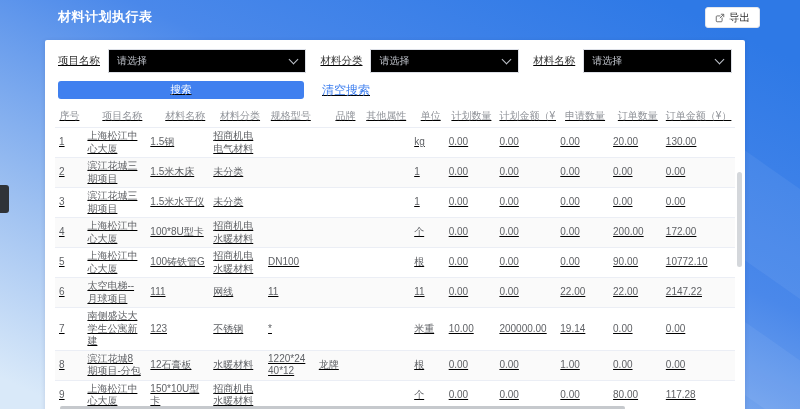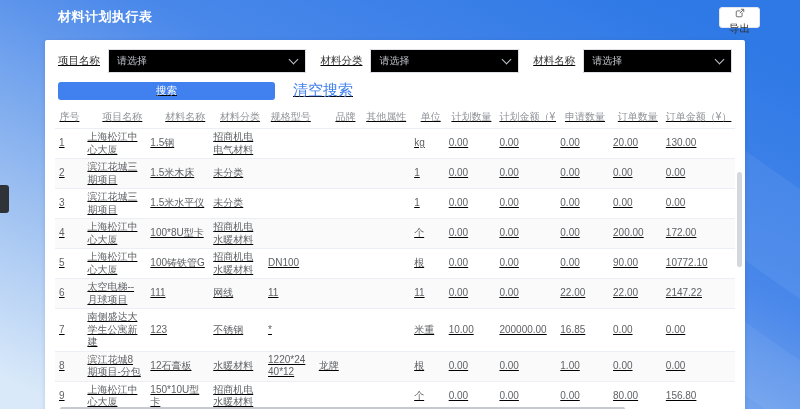--- a/index.html
+++ b/index.html
@@ -6,41 +6,41 @@
   body{font-family:"Liberation Sans","DejaVu Sans",sans-serif;}
   .stage{position:relative;width:800px;height:409px;overflow:hidden;
     background:linear-gradient(205deg,#2e79e6 8%,#4a88ea 40%,#9dc0f1 72%,#d9e9f9 96%);}
   .deco{position:absolute;background:rgba(255,255,255,.06);transform:rotate(35deg);}
   .deco1{width:260px;height:90px;right:-60px;top:150px;}
   .deco2{width:300px;height:60px;right:-40px;top:290px;}
 
   
   .page-title{position:absolute;left:58px;top:8px;color:#fff;font-size:13px;font-weight:bold;letter-spacing:.5px;}
   .export-btn{position:absolute;right:40px;top:7px;height:19px;background:#fff;border:1px solid #e3e6ec;
-    border-radius:3px;display:flex;align-items:center;gap:4px;padding:0 9px;font-size:10.5px;color:#333;cursor:pointer;flex-direction:column;}
+    border-radius:3px;display:flex;align-items:center;gap:4px;padding:0 9px;font-size:10.5px;color:#333;cursor:pointer;}
 
   
   .card{position:absolute;left:45px;top:40px;width:700px;height:375px;background:#fff;border-radius:2px;
     box-shadow:0 1px 4px rgba(20,50,100,.15);text-decoration:underline;}
 
   
   .filters{display:flex;align-items:center;gap:14px;padding:9px 13px 0 13px;}
   .fgroup{display:flex;align-items:center;gap:8px;flex:1;min-width:0;}
   .fgroup.wide{flex:1.25;}
   .flabel{font-size:10.5px;color:#333;white-space:nowrap;}
   .select{flex:1;height:22px;border:1px solid #dcdfe6;border-radius:1px;background:#000000;display:flex;
     align-items:center;justify-content:space-between;padding:0 8px;cursor:pointer;min-width:0;}
   .placeholder{font-size:10px;color:#c0c4cc;overflow:hidden;white-space:nowrap;}
   .caret{width:6px;height:6px;border-right:1px solid #c0c4cc;border-bottom:1px solid #c0c4cc;
     transform:rotate(45deg);margin-top:-3px;flex:0 0 auto;}
 
   .actions{display:flex;align-items:center;padding:8px 13px 6px 13px;gap:18px;}
-  .search-btn{width:217px;height:18px;background:#4080ef;color:#fff;border:none;border-radius:3px;
+  .search-btn{width:246px;height:18px;background:#4080ef;color:#fff;border:none;border-radius:3px;
     font-size:10.5px;cursor:pointer;font-family:inherit;}
-  .clear-link{font-size:15px;color:#4080ef;cursor:pointer;}
+  .clear-link{font-size:12px;color:#4080ef;cursor:pointer;}
 
   
   .table-wrap{position:relative;padding:0 10px;}
   table{width:100%;border-collapse:collapse;table-layout:fixed;}
   th{font-size:10px;color:#909399;font-weight:normal;text-align:right;padding:4px 4px;height:14px;
     border-bottom:1px solid #ebeef5;overflow:hidden;white-space:nowrap;}
   td{font-size:10px;color:#606266;padding:2px 4px;height:25px;border-bottom:1px solid #ebeef5;
     word-break:break-all;white-space:pre-line;line-height:1.25;vertical-align:middle;overflow:hidden;}
   tr.stripe td{background:#fafafa;}
 
@@ -241,21 +241,21 @@
               <td>7</td>
               <td>南侧盛达大学生公寓新建</td>
               <td>123</td>
               <td>不锈钢</td>
               <td>*</td>
               <td></td>
               <td></td>
               <td>米重</td>
               <td>10.00</td>
               <td>200000.00</td>
-              <td>16.85</td>
+              <td>19.14</td>
               <td>0.00</td>
               <td>0.00</td>
             </tr>
             <tr class="stripe">
               <td>8</td>
               <td>滨江花城8期项目-分包</td>
               <td>12石膏板</td>
               <td>水暖材料</td>
               <td>1220*2440*12</td>
               <td>龙牌</td>
@@ -274,21 +274,21 @@
               <td>招商机电
 水暖材料</td>
               <td></td>
               <td></td>
               <td></td>
               <td>个</td>
               <td>0.00</td>
               <td>0.00</td>
               <td>0.00</td>
               <td>80.00</td>
-              <td>156.80</td>
+              <td>117.28</td>
             </tr>
           </tbody>
       </table>
       <div class="hbar"></div>
     </div>
 
     <div class="vbar"></div>
 
     <div class="summary">
       <span class="sum-label">合计</span>

